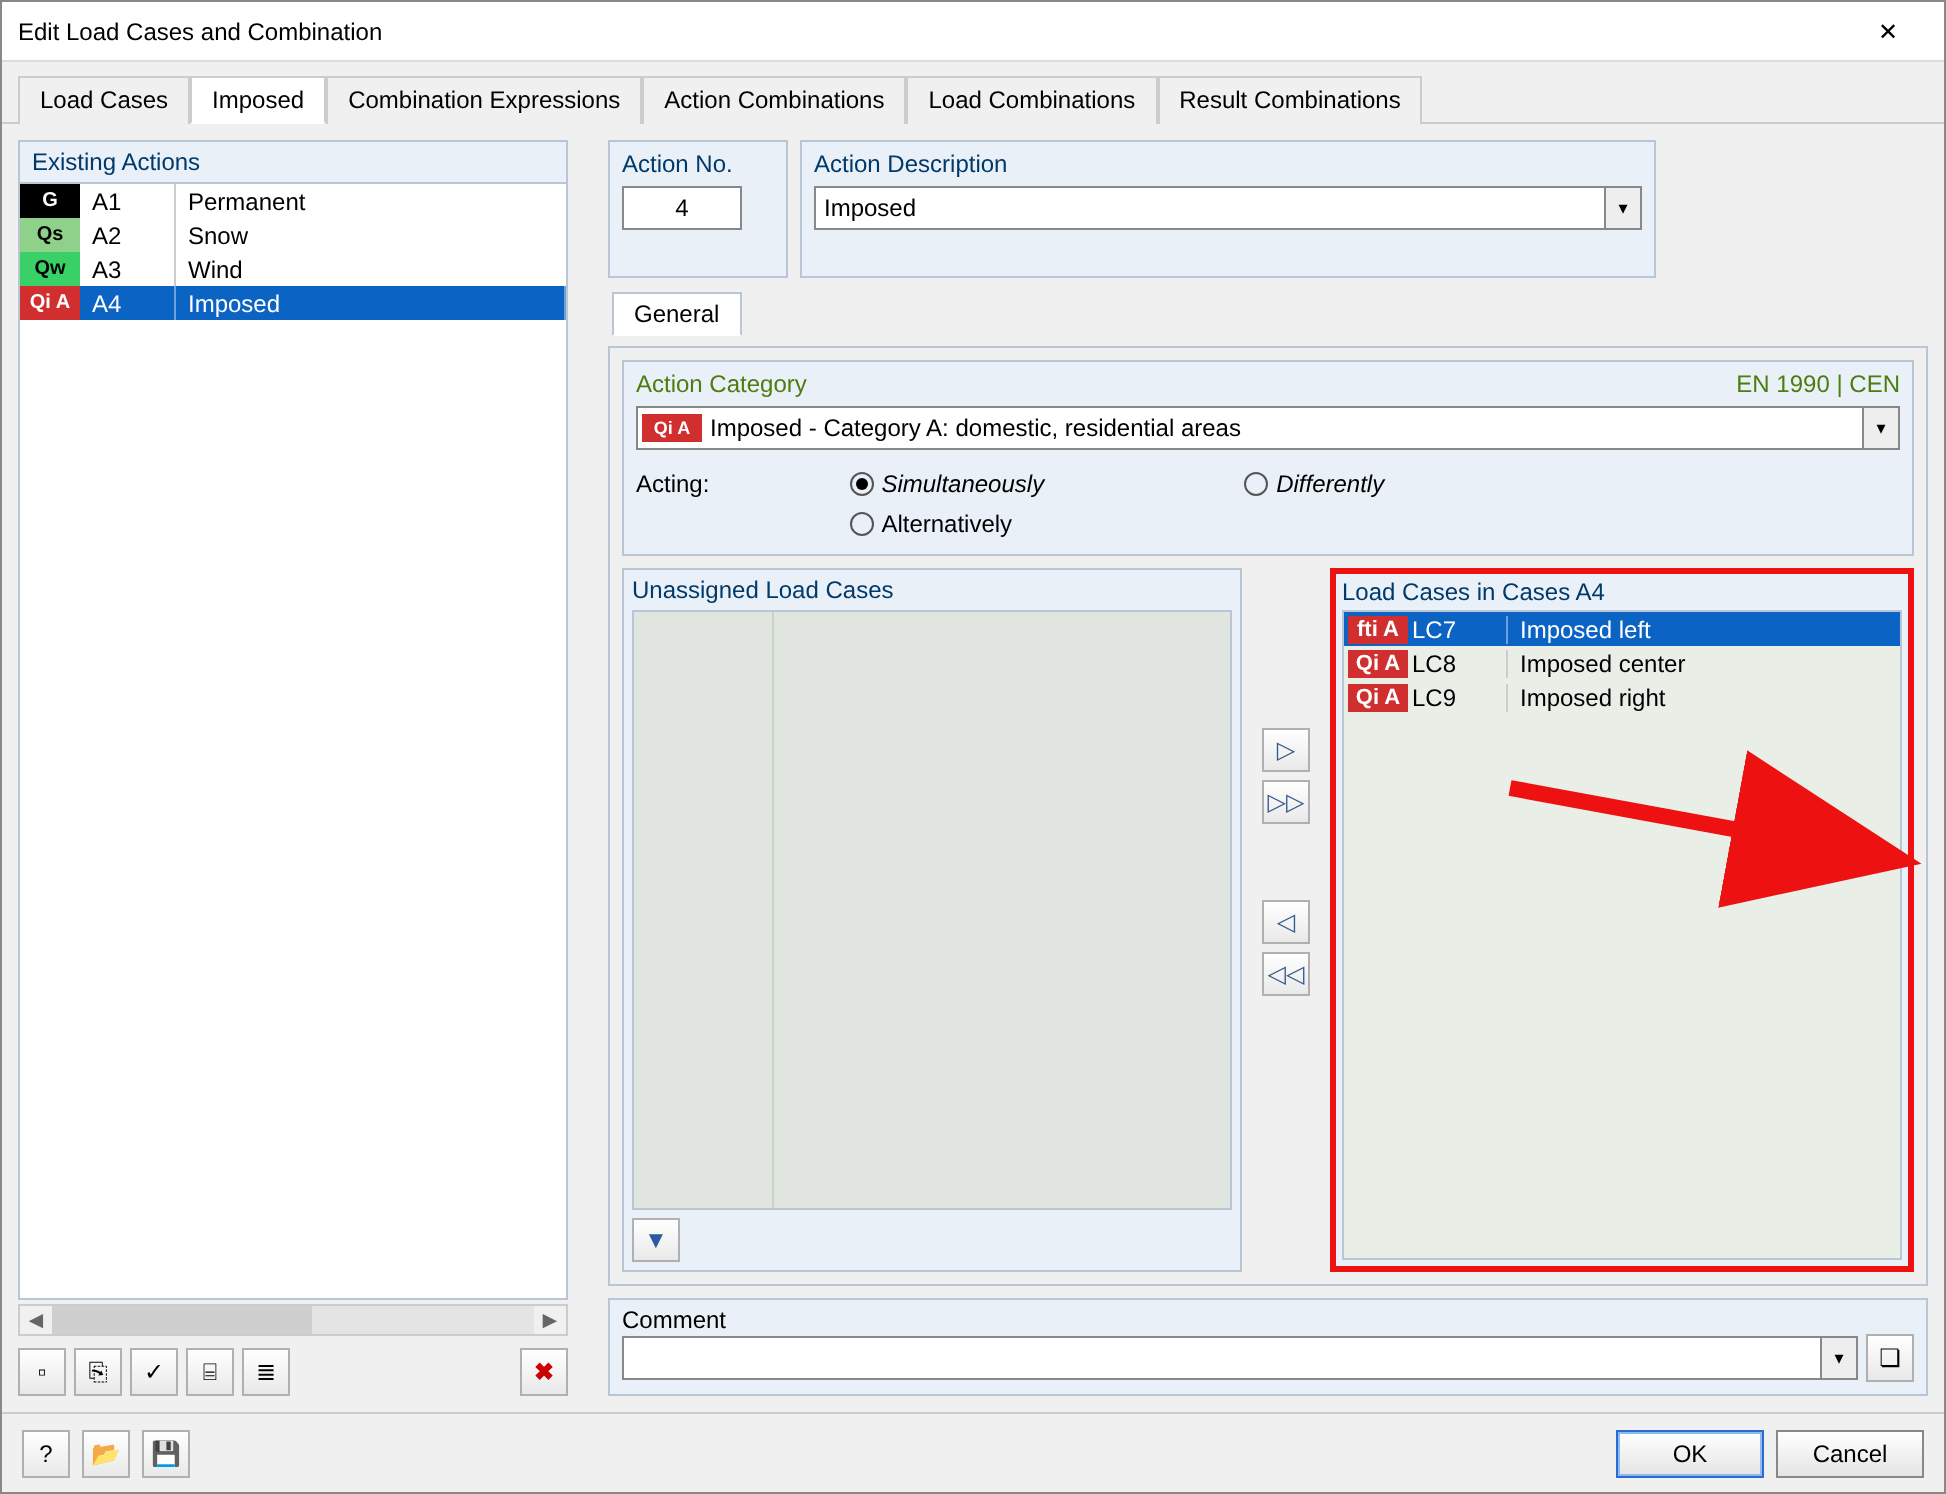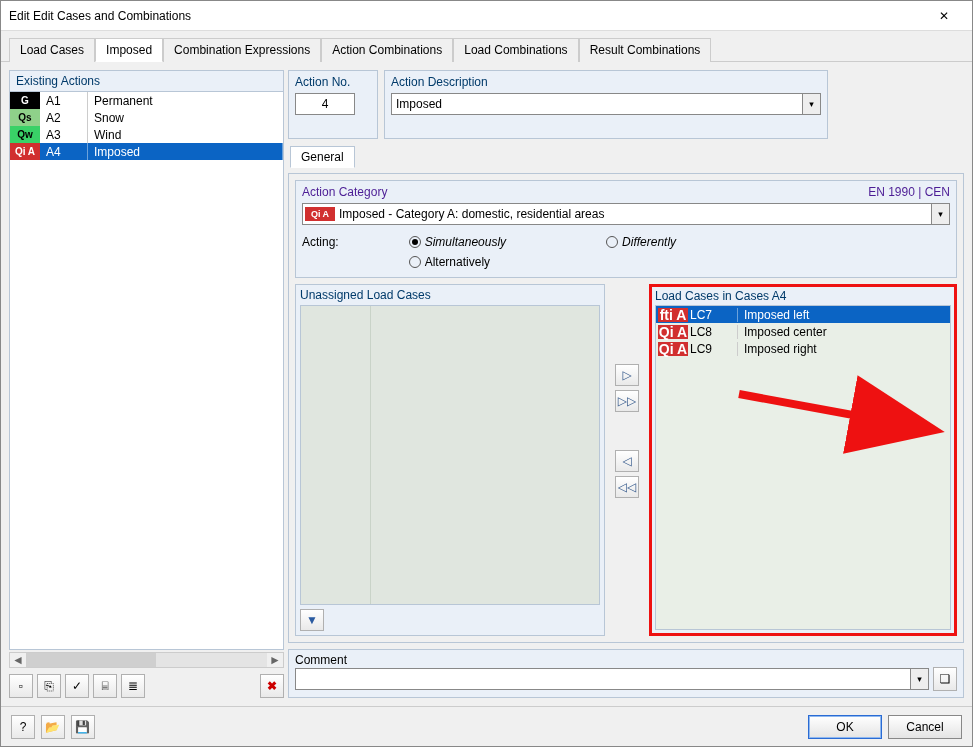--- a/index.html
+++ b/index.html
@@ -4,21 +4,21 @@
 <style>
   * { box-sizing: border-box; font-family: "Segoe UI", Tahoma, sans-serif; font-size: 12px; }
   html,body { margin:0; padding:0; background:#fff; }
   .window { width:973px; height:747px; border:1px solid #888; background:#f0f0f0; display:flex; flex-direction:column; position:relative; }
   .titlebar { height:30px; background:#fff; display:flex; align-items:center; padding:0 8px; border-bottom:1px solid #ddd; }
   .titlebar .title { flex:1; }
   .titlebar .close { width:40px; height:28px; display:flex; align-items:center; justify-content:center; font-size:14px; }
   .dlgtabs { display:flex; padding:6px 8px 0 8px; background:#f0f0f0; border-bottom:1px solid #ccc; gap:0; }
   .dlgtab { padding:4px 10px; border:1px solid #ccc; border-bottom:none; background:#f0f0f0; position:relative; top:1px; cursor:default; }
   .dlgtab.active { background:#fff; border-bottom:1px solid #fff; }
-  .body { flex:1; display:flex; padding:8px; gap:4px; background:#f0f0f0; overflow:hidden; }
+  .body { flex:1; display:flex; padding:8px; gap:20px; background:#f0f0f0; overflow:hidden; }
   .leftpane { width:275px; display:flex; flex-direction:column; }
   .rightpane { flex:1; display:flex; flex-direction:column; gap:6px; }
   .panel { border:1px solid #b8c6d6; background:#eaf0f8; padding:4px 6px 23px 6px; }
   .panel .ptitle { color:#003a6a; margin-bottom:4px; }
   .existing-list { flex:1; background:#fff; border:1px solid #b8c6d6; border-top:none; overflow:auto; }
   .exhead { border:1px solid #b8c6d6; background:#eaf0f8; padding:3px 6px; color:#003a6a; }
   .exrow { display:flex; align-items:stretch; height:17px; }
   .exrow.sel { background:#0b64c4; color:#fff; }
   .tag { width:30px; font-size:10px; font-weight:bold; color:#fff; display:flex; align-items:center; justify-content:center; }
   .tag.G { background:#000; }
@@ -38,21 +38,21 @@
   .toprow { display:flex; gap:6px; }
   .numbox { width:90px; }
   .descbox { flex:1; }
   .numinput { width:60px; height:22px; text-align:center; border:1px solid #888; background:#fff; }
   .combo { width:100%; height:22px; border:1px solid #888; background:#fff; padding:0 22px 0 4px; display:flex; align-items:center; position:relative; }
   .combo .dd { position:absolute; right:0; top:0; width:18px; height:100%; border-left:1px solid #888; display:flex; align-items:center; justify-content:center; font-size:9px; background:#eee; }
   .subtabs { display:flex; position:relative; top:1px; z-index:1; padding-left:2px; }
   .subtab { padding:3px 10px; border:1px solid #b8c6d6; background:#fff; border-bottom:1px solid #fff; }
   .general { flex:1; display:flex; flex-direction:column; gap:6px; border:1px solid #b8c6d6; background:#f0f0f0; padding:6px; position:relative; }
   .catpanel { border:1px solid #b8c6d6; background:#eaf0f8; padding:4px 6px 8px 6px; }
-  .catpanel .cattop { display:flex; justify-content:space-between; color:#4c1d95; margin-bottom:4px; }
+  .catpanel .cattop { display:flex; justify-content:space-between; color:#4d7c0f; margin-bottom:4px; }
   .catcombo { display:flex; align-items:center; height:22px; border:1px solid #888; background:#fff; position:relative; padding-left:2px; }
   .catcombo .tag { width:30px; height:14px; font-size:9px; }
   .catcombo .txt { flex:1; padding:0 4px; }
   .catcombo .dd { width:18px; border-left:1px solid #888; background:#eee; display:flex; align-items:center; justify-content:center; font-size:9px; height:100%; }
   .actingrow { display:flex; align-items:flex-start; margin-top:10px; gap:40px; }
   .radios { display:flex; flex-direction:column; gap:6px; margin-left:30px; }
   .radiorow { display:flex; gap:100px;font-style:italic; }
   .radio { display:flex; align-items:center; gap:4px; }
   .radio .dot { width:12px; height:12px; border:1px solid #555; border-radius:50%; display:flex; align-items:center; justify-content:center; }
   .radio .dot.inner::after { content:""; width:6px; height:6px; background:#000; border-radius:50%; }
@@ -61,41 +61,41 @@
   .listpanel .lptitle { color:#003a6a; margin-bottom:3px; }
   .listbody { flex:1; background:#e0e6df; border:1px solid #b8c6d6; display:flex; position:relative; }
   .listbody .col1 { width:70px; border-right:1px solid #c9d3c8; }
   .movebtns { width:32px; display:flex; flex-direction:column; gap:4px; justify-content:flex-start; padding-top:80px; align-items:center; }
   .movebtn { width:24px; height:22px; border:1px solid #b0b0b0; background:linear-gradient(#fff,#e9e9e9); display:flex; align-items:center; justify-content:center; font-size:10px; color:#365a8c; }
   .rightlist { flex:1; border:3px solid #e11; background:#eaf0f8; display:flex; flex-direction:column; padding:2px 3px 3px 3px; }
   .rightlist .rltitle { color:#003a6a; margin-bottom:2px; }
   .rlbody { flex:1; background:#e9efe7; border:1px solid #b8c6d6; }
   .rlrow { display:flex; height:17px; align-items:center; }
   .rlrow.sel { background:#0b64c4; color:#fff; }
-  .rlrow .tag { width:30px; height:14px; font-size:14px; margin:0 2px; }
+  .rlrow .tag { width:30px; height:14px; font-size:11px; margin:0 2px; }
   .rlrow .lc { width:48px; border-right:1px solid #ccc; padding-right:4px; }
   .rlrow .ln { flex:1; padding:0 6px; }
   .rlrow.sel .lc { border-right:1px solid rgba(255,255,255,0.4); }
   .filterrow { margin-top:4px; display:flex; }
   .filterbtn { width:24px; height:22px; border:1px solid #b0b0b0; background:linear-gradient(#fff,#e9e9e9); display:flex; align-items:center; justify-content:center; color:#2a5aa0; }
   .commentpanel { border:1px solid #b8c6d6; background:#eaf0f8; padding:3px 6px 6px 6px; display:flex; flex-direction:column; }
   .commentrow { display:flex; gap:4px; align-items:center; }
   .footer { height:40px; border-top:1px solid #ccc; display:flex; align-items:center; padding:0 10px; gap:6px; background:#f0f0f0; }
   .footer .spacer { flex:1; }
   .bigbtn { width:74px; height:24px; border:1px solid #888; background:linear-gradient(#fff,#e4e4e4); display:flex; align-items:center; justify-content:center; }
   .bigbtn.primary { border:1px solid #2a6bd4; box-shadow:0 0 0 1px #8fb8ef inset; }
   
   .arrow-svg { position:absolute; left:440px; top:160px; width:260px; height:120px; pointer-events:none; }
 </style>
 </head>
 <body>
 
 <div class="window">
   <div class="titlebar">
-    <span class="title">Edit Edit Cases and Combinations</span>
+    <span class="title">Edit Load Cases and Combination</span>
     <div class="close">
         <span>✕</span>
       </div>
   </div>
 
   <div class="dlgtabs">
     <div class="dlgtab">Load Cases</div>
     <div class="dlgtab active">Imposed</div>
     <div class="dlgtab">Combination Expressions</div>
     <div class="dlgtab">Action Combinations</div>

